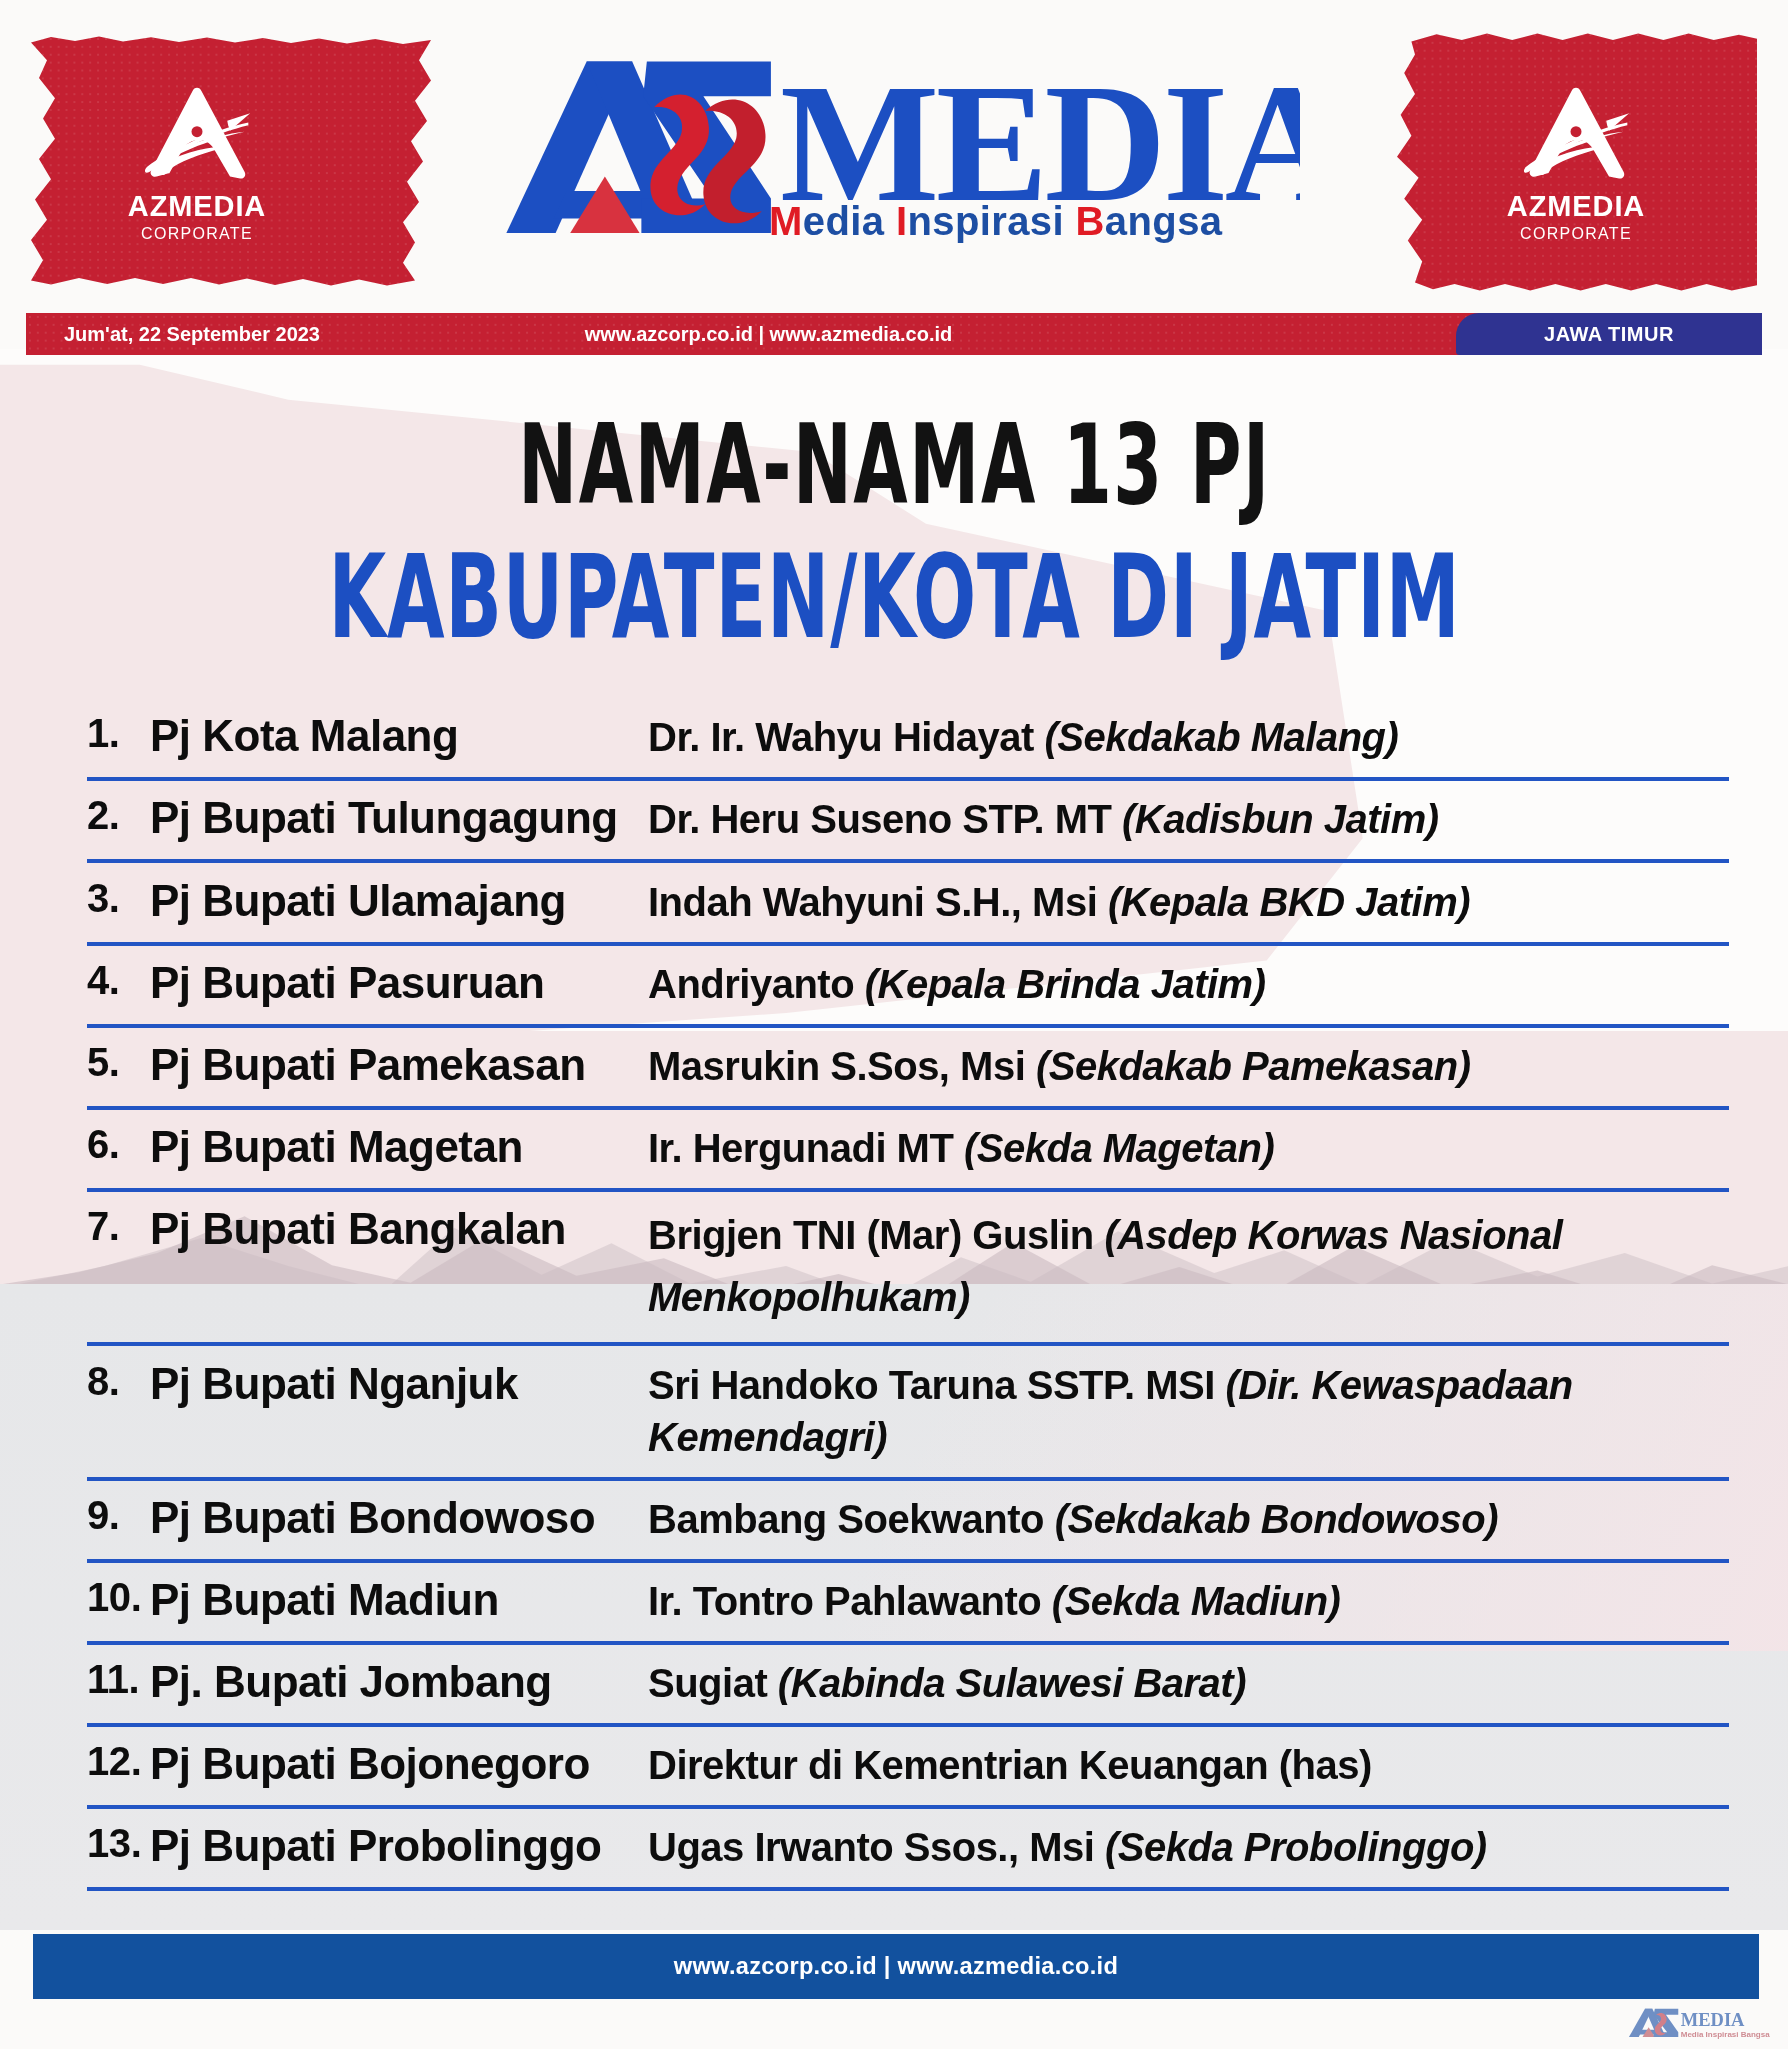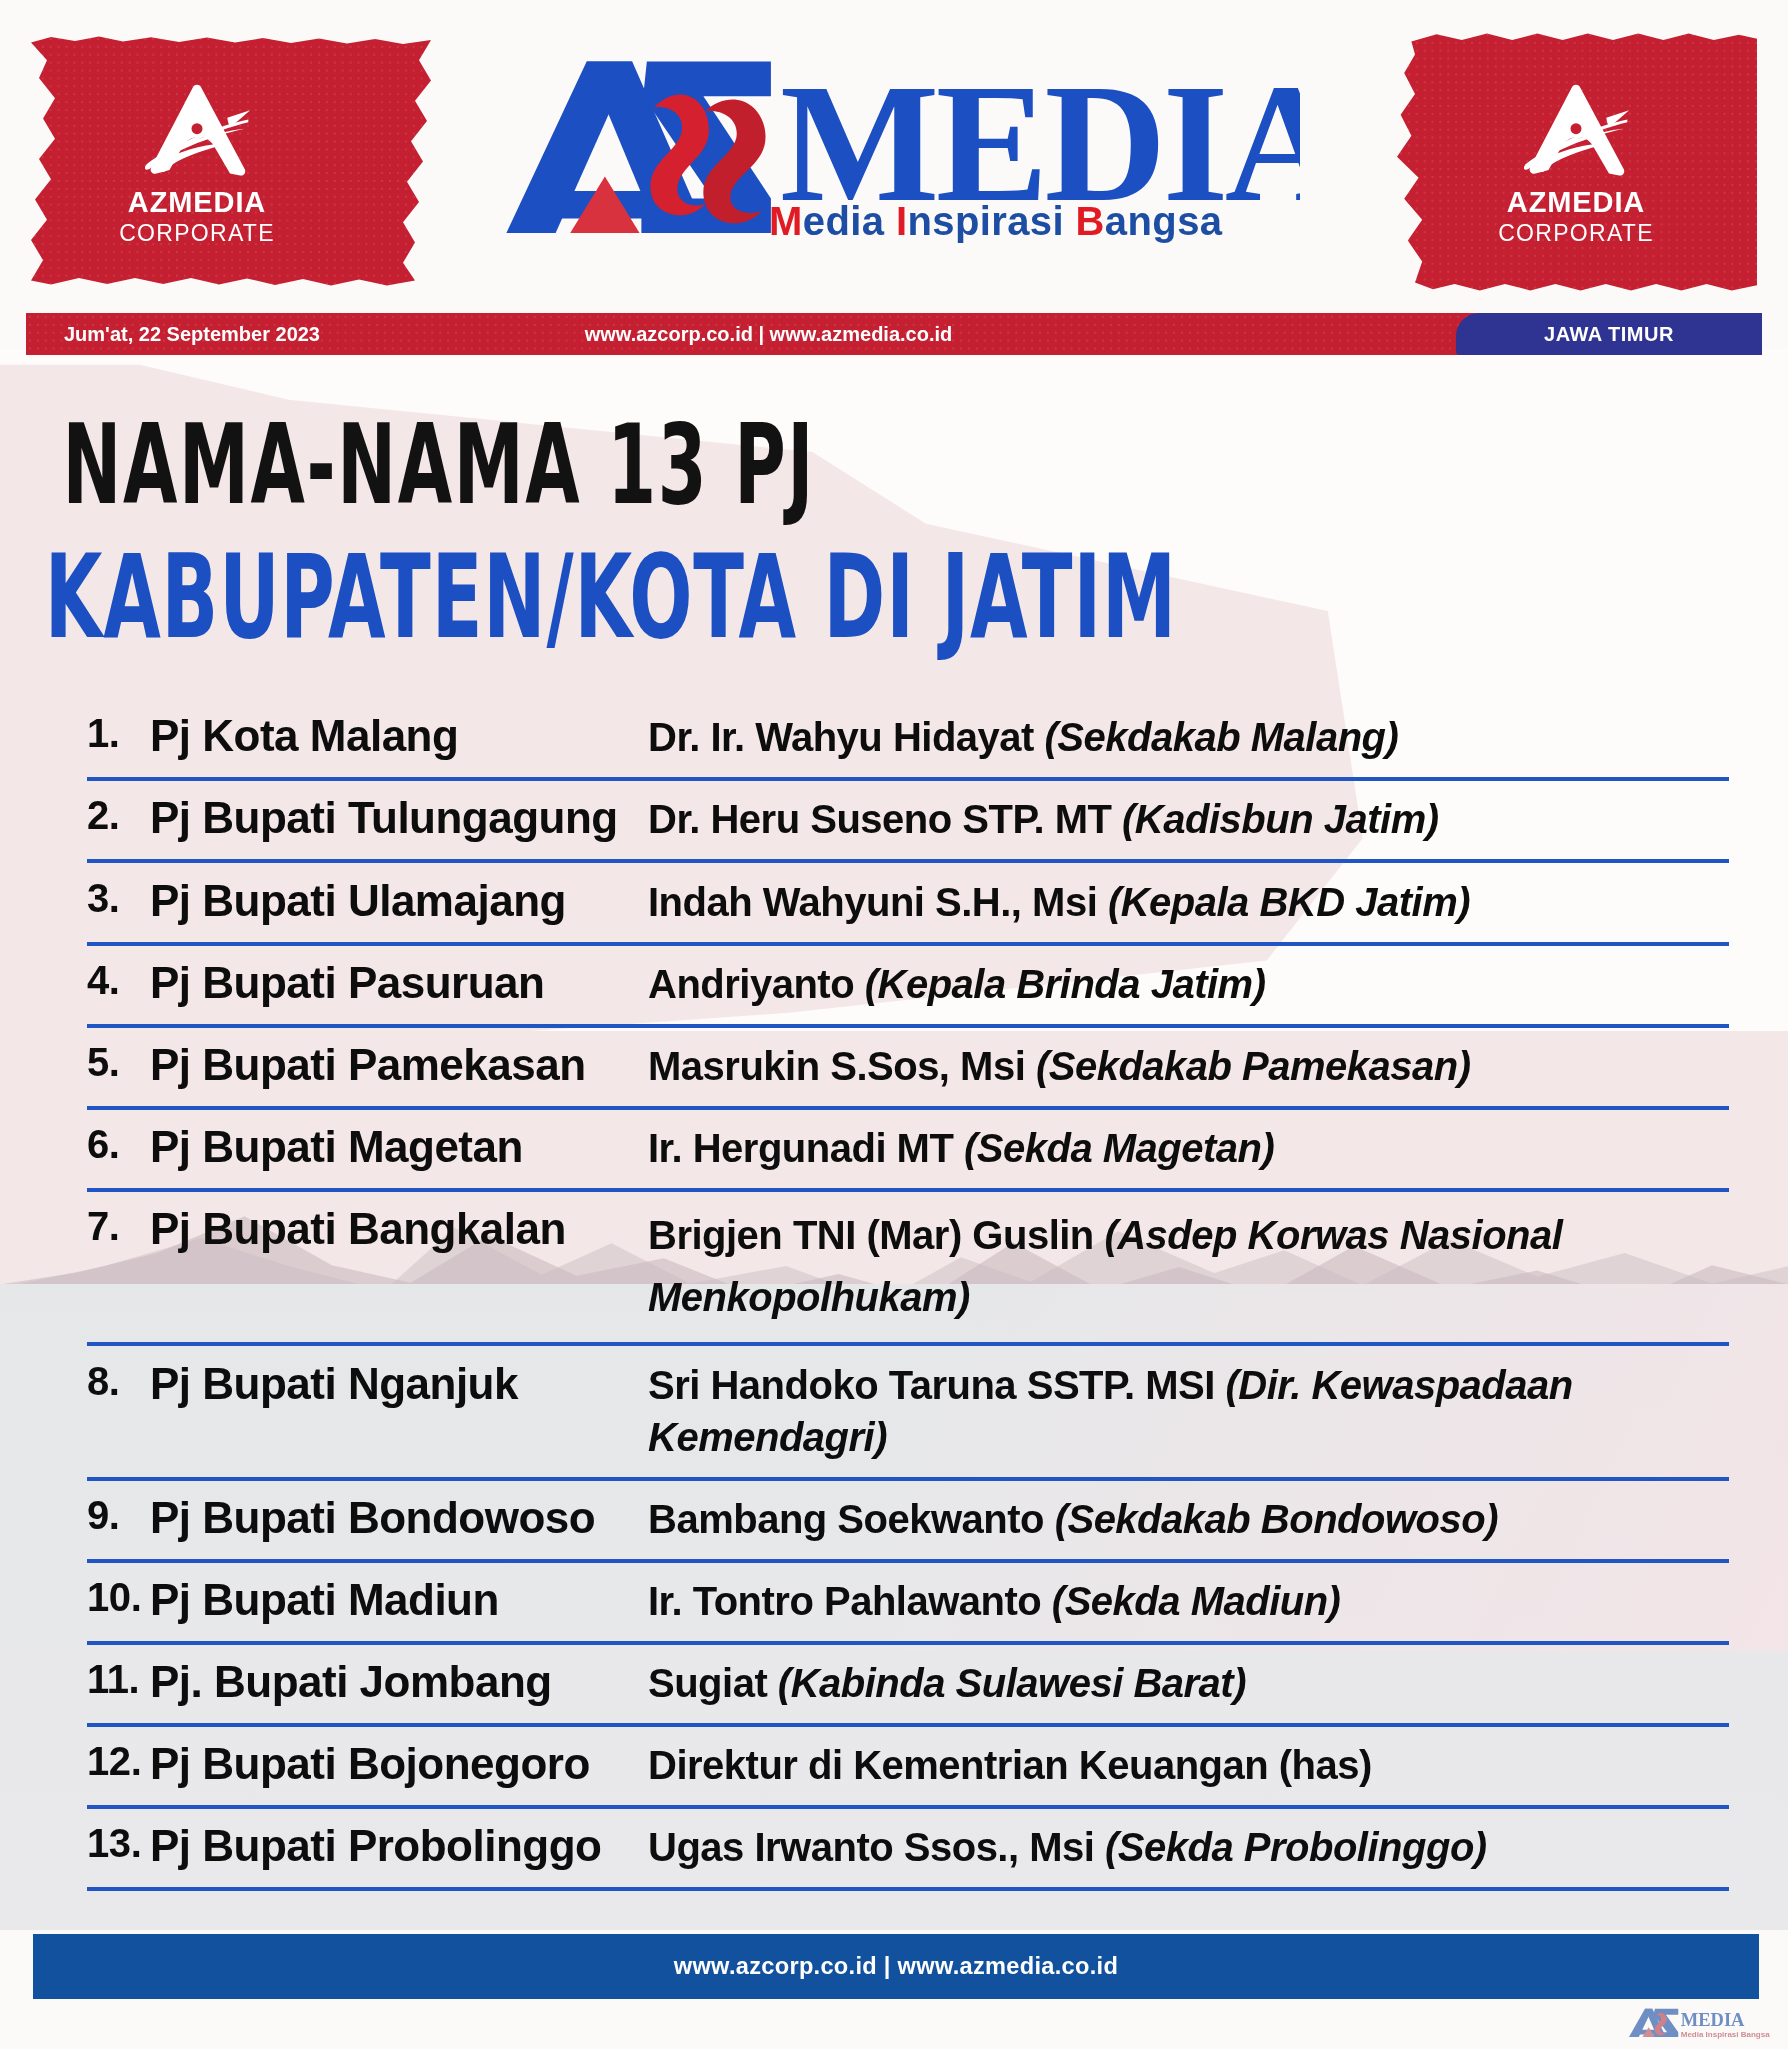--- a/index.html
+++ b/index.html
@@ -41,39 +41,39 @@
       89% 99%,82% 96.6%,75% 99%,68% 96.4%,61% 98.8%,54% 96.2%,47% 98.6%,40% 96%,33% 98.4%,26% 96%,19% 98.4%,12% 96%,5% 98.6%,0% 97%,
       3% 89%,0% 81%,4% 73%,1% 65%,5% 57%,2% 49%,6% 41%,3% 33%,6% 25%,2% 17%,4% 10%);}
   .torn-right{left:1397px;top:31px;width:360px;height:262px;
     clip-path:polygon(4% 4%,11% 1.2%,18% 3.4%,25% 1%,32% 3.4%,39% 1%,46% 3.4%,53% 1%,60% 3.4%,67% 1%,74% 3.4%,81% 1%,88% 3.4%,95% 1.4%,100% 3%,
       100% 97%,93% 99%,86% 96.6%,79% 99%,72% 96.6%,65% 99%,58% 96.6%,51% 99%,44% 96.6%,37% 99%,30% 96.6%,23% 99%,16% 96.6%,10% 98.6%,5% 96%,
       7% 88%,3% 80%,7% 72%,2% 64%,6% 56%,0% 48%,4% 40%,1% 32%,5% 24%,2% 16%,5% 9%);}
 
   .corp-logo{position:absolute;display:flex;flex-direction:column;align-items:center;justify-content:center;gap:5.2px;color:#fff;}
   .corp-mark{width:110px;height:105px;}
   .corp-name{font-weight:bold;font-size:29px;letter-spacing:0.9px;line-height:1;}
-  .corp-sub{font-weight:normal;font-size:23px;letter-spacing:1.3px;line-height:1;}
+  .corp-sub{font-weight:normal;font-size:16px;letter-spacing:1.3px;line-height:1;}
 
   .az-main{position:absolute;left:479px;top:54px;width:821px;height:183px;display:flex;align-items:flex-start;}
   .az-tag{position:absolute;left:769px;top:199px;font-size:40px;font-weight:bold;color:#1d4ea3;letter-spacing:0.4px;white-space:nowrap;}
   .az-tag b{color:#e01b24;}
 
   
   .datebar{position:absolute;left:26px;top:313px;width:1736px;height:42px;background:#c42032;}
   .datebar .dots{position:absolute;inset:0;
     background-image:radial-gradient(rgba(255,255,255,.10) 0.9px, transparent 1px);
     background-size:7.9px 7.9px;}
   .date-txt{position:absolute;left:38px;top:0;height:42px;line-height:42px;color:#fff;font-weight:bold;font-size:20px;}
   .url-txt{position:absolute;left:0;top:0;width:1485px;height:42px;line-height:42px;text-align:center;color:#fff;font-weight:bold;font-size:20px;}
   .region-chip{position:absolute;right:0;top:0;width:306px;height:42px;background:#2f3391;
     border-top-left-radius:23px;border-bottom-left-radius:3.5px;
     line-height:42px;text-align:center;color:#fff;font-weight:bold;font-size:20px;letter-spacing:0.5px;}
 
   
-  .title-wrap{position:absolute;left:0;top:412px;width:1789px;}
+  .title-wrap{position:absolute;left:0;top:412px;width:1789px;text-align:center;}
   .title1{font-family:"DejaVu Sans Condensed","Liberation Sans Narrow","Liberation Sans",sans-serif;
     font-weight:bold;font-size:84px;color:#121212;letter-spacing:1.7px;
     transform:scaleX(.93) scaleY(1.32);transform-origin:center top;line-height:.96;}
   .title2{font-family:"DejaVu Sans Condensed","Liberation Sans Narrow","Liberation Sans",sans-serif;
     font-weight:bold;font-size:87px;color:#1c4fc2;letter-spacing:0.9px;
     transform:scaleX(.95) scaleY(1.34);transform-origin:center top;line-height:.96;margin-top:49px;}
 
   
   .list{position:absolute;left:87px;top:699px;width:1642px;}
   .row{position:relative;border-bottom:4.4px solid #2255c4;display:flex;align-items:flex-start;}

